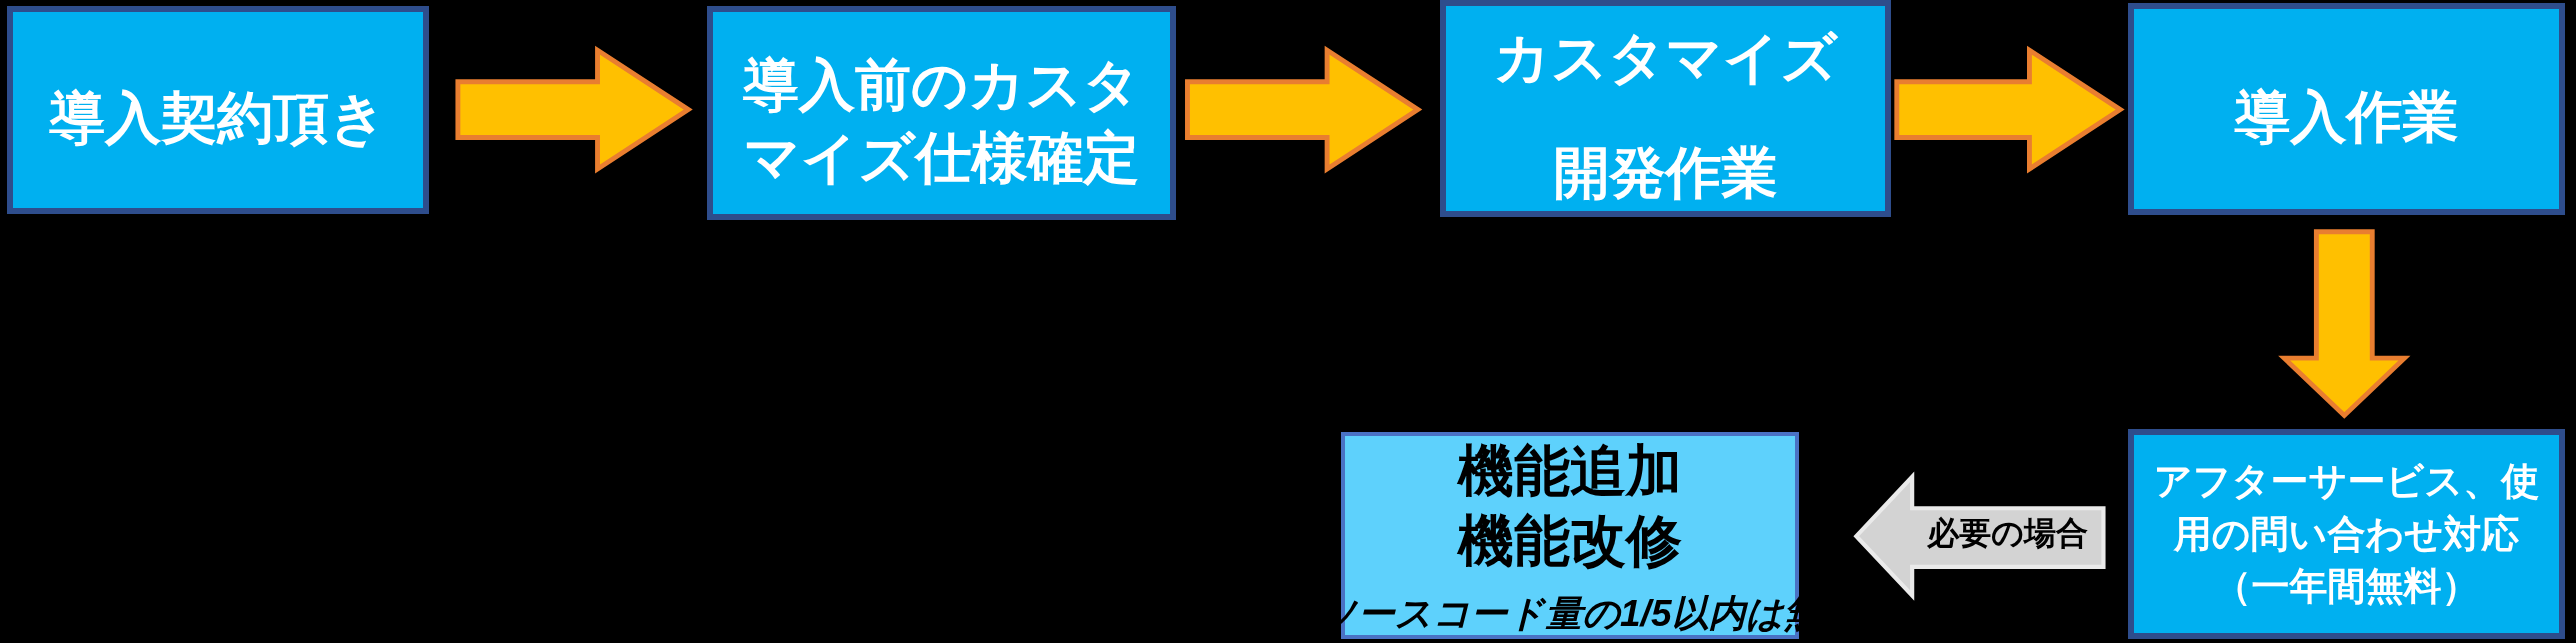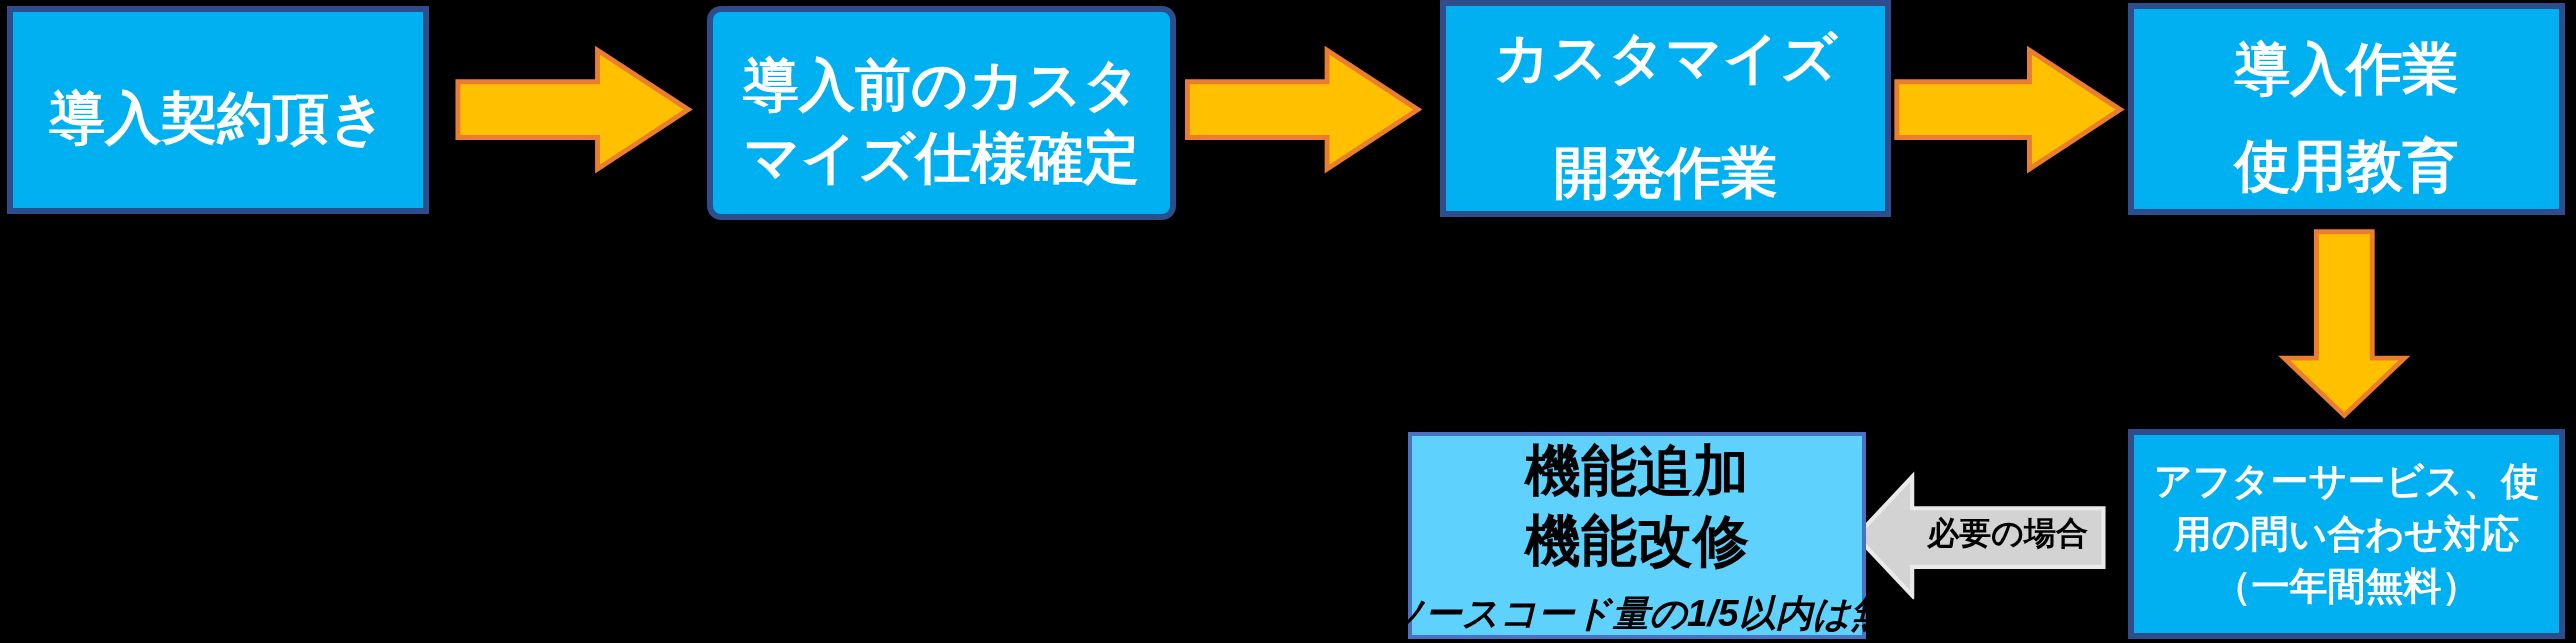--- a/index.html
+++ b/index.html
@@ -17,27 +17,27 @@
   .gold-arrow{fill:var(--arrow-fill);stroke:var(--arrow-border);stroke-width:7;stroke-linejoin:miter;}
   .gray-arrow{fill:var(--gray-fill);stroke:var(--gray-border);stroke-width:6;stroke-linejoin:miter;}
   .box{
     position:absolute;box-sizing:border-box;
     background:var(--box-fill);border:6.3px solid var(--box-border);
     color:var(--box-text);display:flex;flex-direction:column;
     align-items:center;justify-content:center;text-align:center;
   }
   .box .bline{font-size:56px;line-height:1.3;white-space:nowrap;}
   #box1{left:7px;top:5.6px;width:422px;height:208px;padding-top:18px;}
-  #box2{left:707px;top:5.6px;width:469px;height:214px;padding-top:18px;border-radius:14px;}
+  #box2{left:707px;top:5.6px;width:469px;height:214px;padding-top:18px;}
   #box3{left:1440px;top:0;width:451px;height:217px;padding-top:15.4px;gap:42px;}
   #box4{left:2128px;top:2.8px;width:437px;height:212px;padding-top:18px;gap:24px;}
   #box5{left:2128px;top:429px;width:437px;height:210px;text-align:center;}
   #box5 .bline{font-size:38px;line-height:1.38;}
   #box6{
-    left:1408px;top:432px;width:458px;height:207px;
+    left:1341px;top:432px;width:458px;height:207px;
     background:var(--box6-fill);border:4.9px solid var(--box6-border);color:var(--box6-text);
   }
   #box6 .bline{font-size:56px;line-height:1.25;}
   #box6 .note{font-size:37px;line-height:1.1;margin-top:18px;white-space:nowrap;font-style:italic;}
   .gray-label{
     position:absolute;left:1912px;top:507px;width:191px;height:54px;
     display:flex;align-items:center;justify-content:center;
     color:var(--gray-text);font-size:32px;white-space:nowrap;
   }
 </style>
@@ -63,21 +63,20 @@
     <div class="bline">マイズ仕様確定</div>
   </div>
 
   <div class="box" id="box3">
     <div class="bline">カスタマイズ</div>
     <div class="bline">開発作業</div>
   </div>
 
   <div class="box" id="box4">
     <div class="bline">導入作業</div>
-    <div class="bline">使用教育</div>
   </div>
 
   <div class="box" id="box5">
     <div class="bline">アフターサービス、使</div>
     <div class="bline">用の問い合わせ対応</div>
     <div class="bline">（一年間無料）</div>
   </div>
 
   <div class="box" id="box6">
     <div class="bline">機能追加</div>

